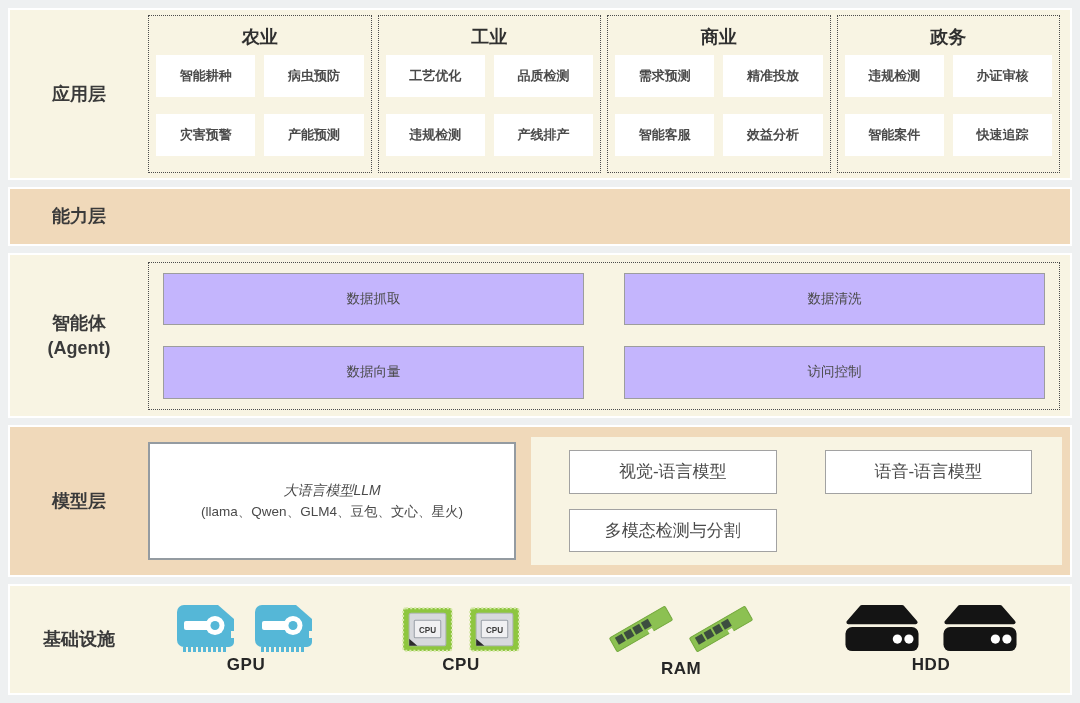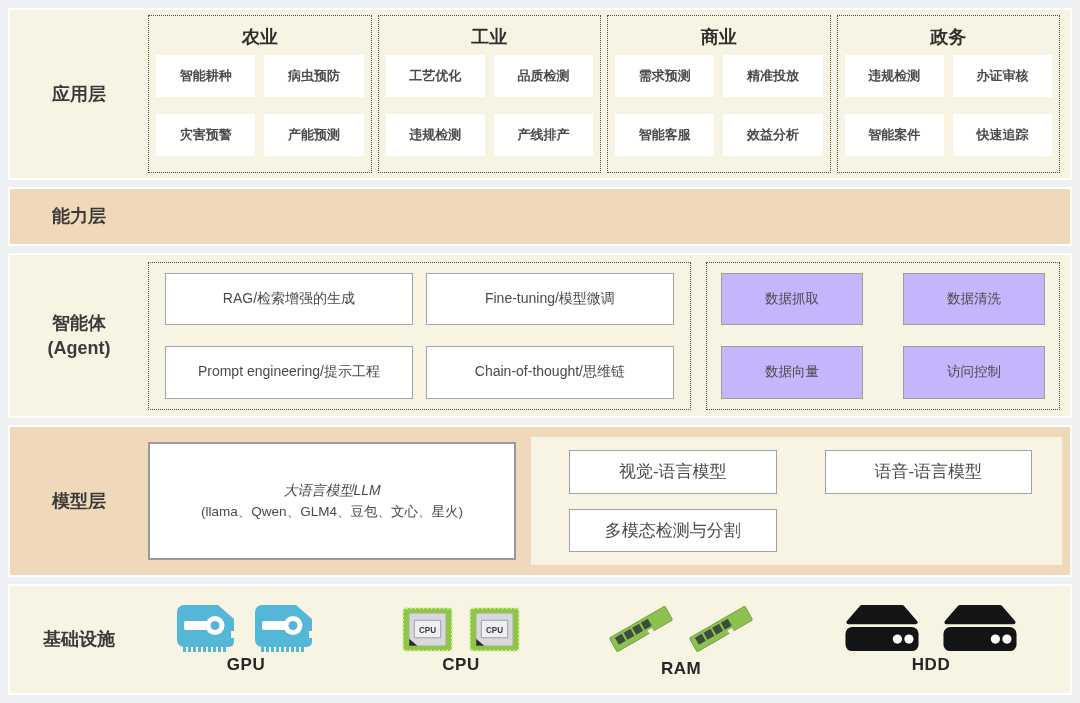--- a/index.html
+++ b/index.html
@@ -176,26 +176,20 @@
   <div class="band tan band-cap">
     <div class="band-label">能力层</div>
   </div>
 
   <div class="band cream band-agent">
     <div class="band-label">
       <div>智能体</div>
       <div>(Agent)</div>
     </div>
     <div class="band-content">
-      <div class="agent-left">
-        <div class="agent-box">RAG/检索增强的生成</div>
-        <div class="agent-box">Fine-tuning/模型微调</div>
-        <div class="agent-box">Prompt engineering/提示工程</div>
-        <div class="agent-box">Chain-of-thought/思维链</div>
-      </div>
       <div class="agent-right">
         <div class="data-box">数据抓取</div>
         <div class="data-box">数据清洗</div>
         <div class="data-box">数据向量</div>
         <div class="data-box">访问控制</div>
       </div>
     </div>
   </div>
 
   <div class="band tan band-model">

